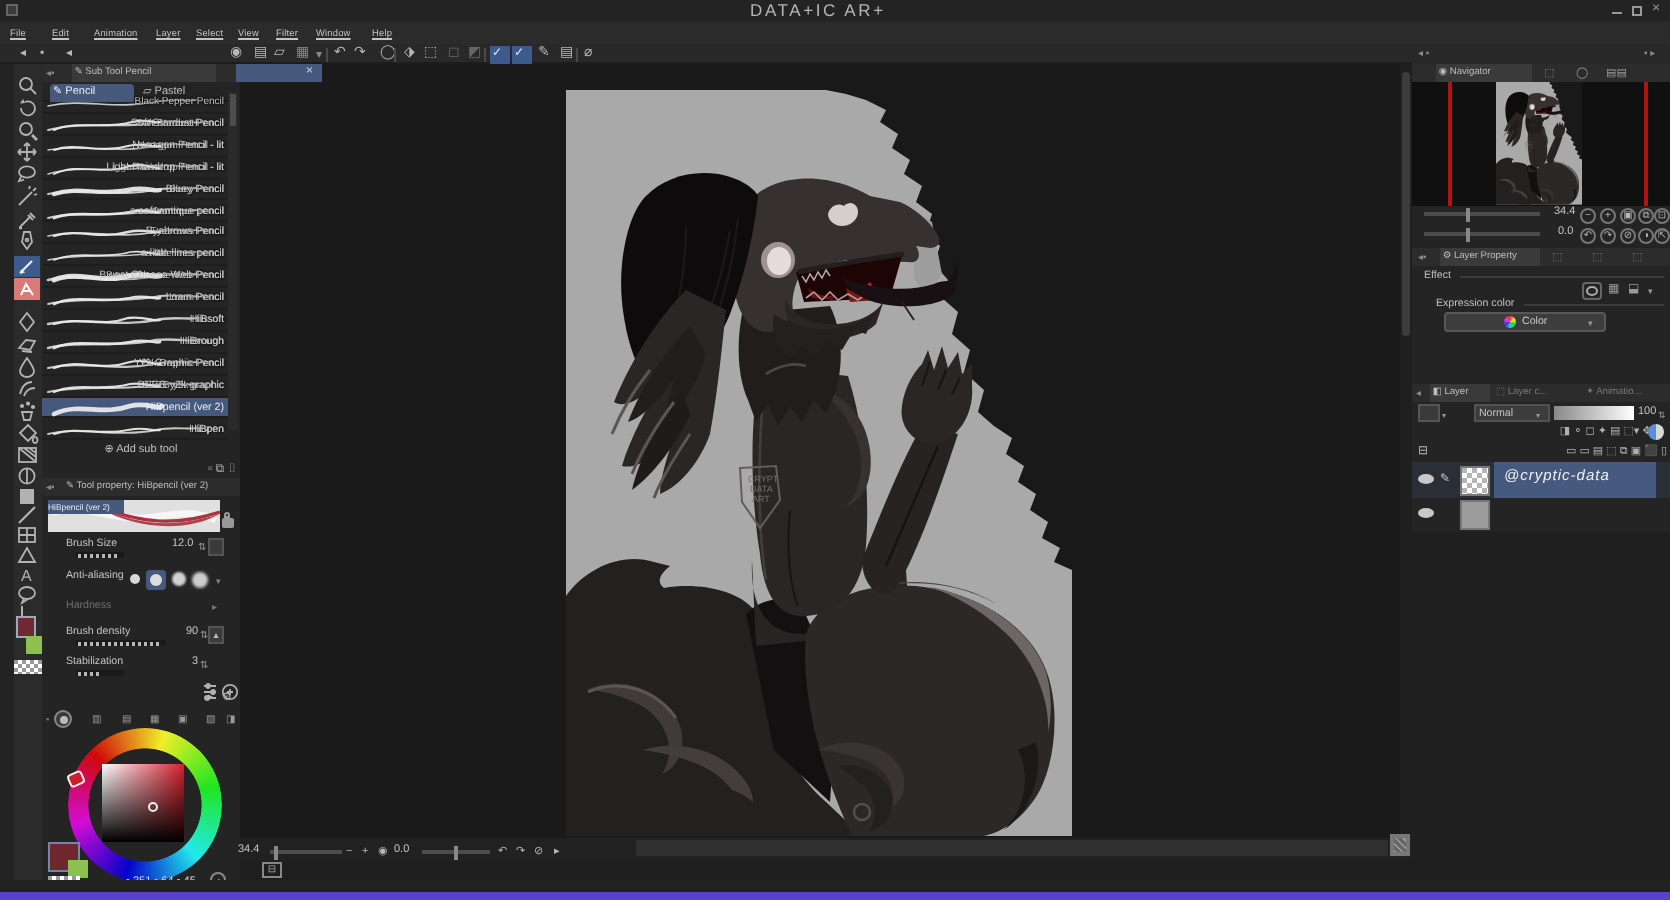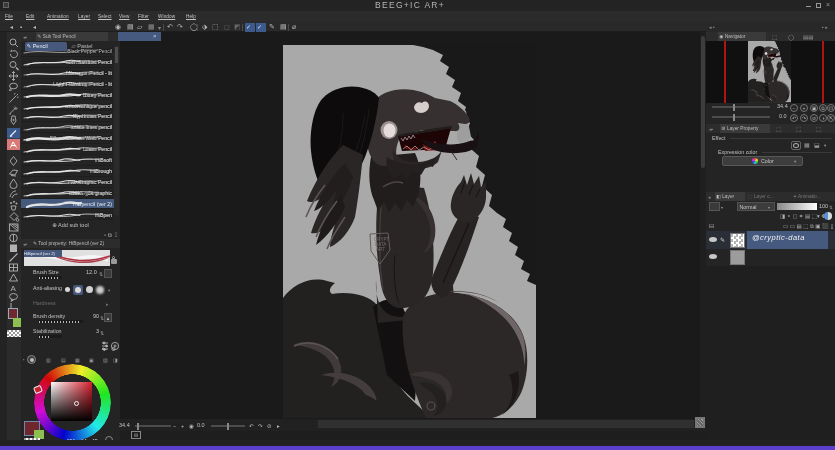--- a/index.html
+++ b/index.html
@@ -10,21 +10,21 @@
   .txt { color:#c4c4c4; }
   #brushlist > div > div { text-shadow: 0 0 1.5px rgba(0,0,0,0.9), 0 0 1px rgba(0,0,0,0.8); }
   .nbt { position:absolute; width:8px; height:8px; border:1px solid #777; border-radius:50%; color:#b5b5b5; font-size:5px; line-height:7px; text-align:center; }
   .ico { position:absolute; color:#b8b8b8; font-size:7px; line-height:8px; text-align:center; }
 </style>
 </head>
 <body>
 <div id="stage">
 
   <div class="abs" style="left:0;top:0;width:835px;height:11px;background:#232323;"></div>
-  <div class="abs" style="left:375px;top:0px;width:75px;height:10px;color:#b5b5b5;font-size:8.5px;letter-spacing:1.3px;line-height:10px;">BEEG+IC AR+</div>
+  <div class="abs" style="left:375px;top:0px;width:75px;height:10px;color:#b5b5b5;font-size:8.5px;letter-spacing:1.3px;line-height:10px;">DATA+IC AR+</div>
   <div class="abs" style="left:3px;top:2px;width:6px;height:6px;border:1px solid #666;background:#3a3a3a;"></div>
   <div class="abs" style="left:806px;top:6px;width:5px;height:1px;background:#999;"></div>
   <div class="abs" style="left:816px;top:3px;width:5px;height:5px;border:1px solid #999;"></div>
   <div class="abs" style="left:826px;top:1px;color:#999;font-size:7px;line-height:8px;">×</div>
 
   <div class="abs" style="left:0;top:11px;width:835px;height:11px;background:#2b2b2b;"></div>
   <div class="abs txt" style="left:0;top:12px;height:10px;font-size:4.7px;line-height:9px;letter-spacing:0.1px;">
     <span class="abs" style="left:5px;text-decoration:underline;">File</span>
     <span class="abs" style="left:26px;text-decoration:underline;">Edit</span>
     <span class="abs" style="left:47px;text-decoration:underline;">Animation</span>

